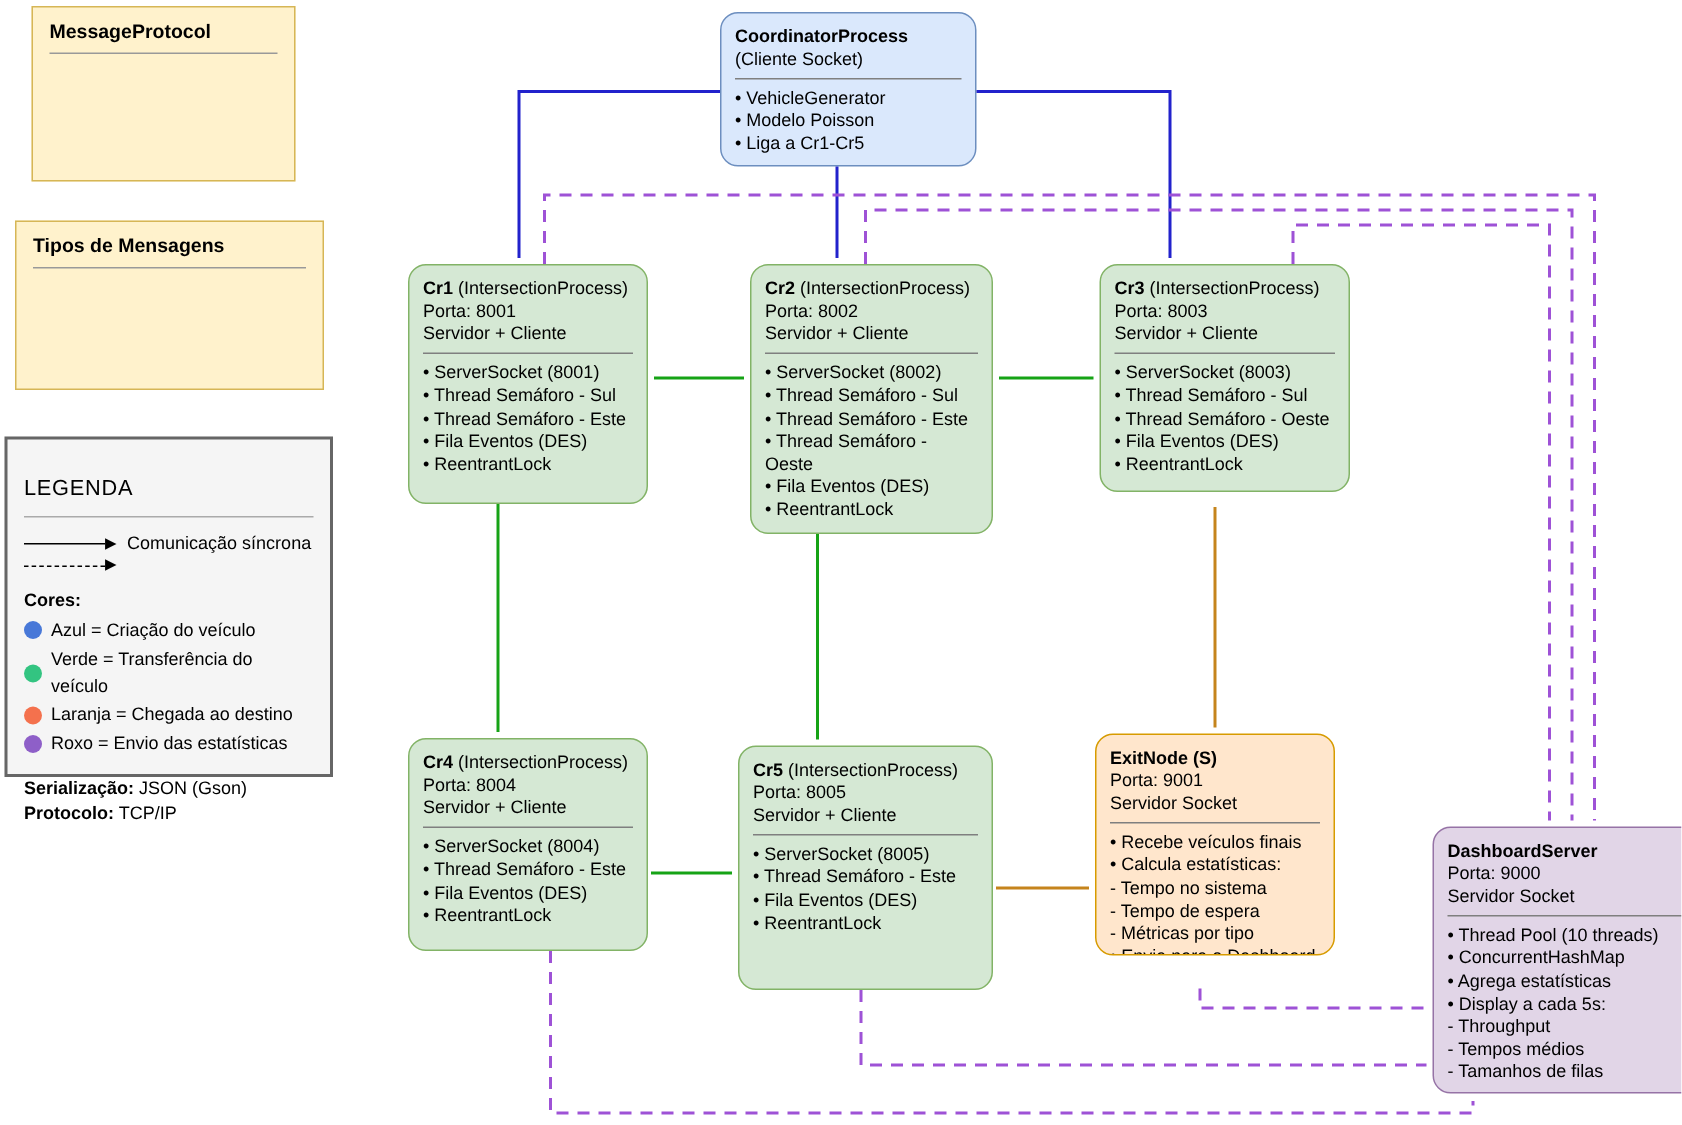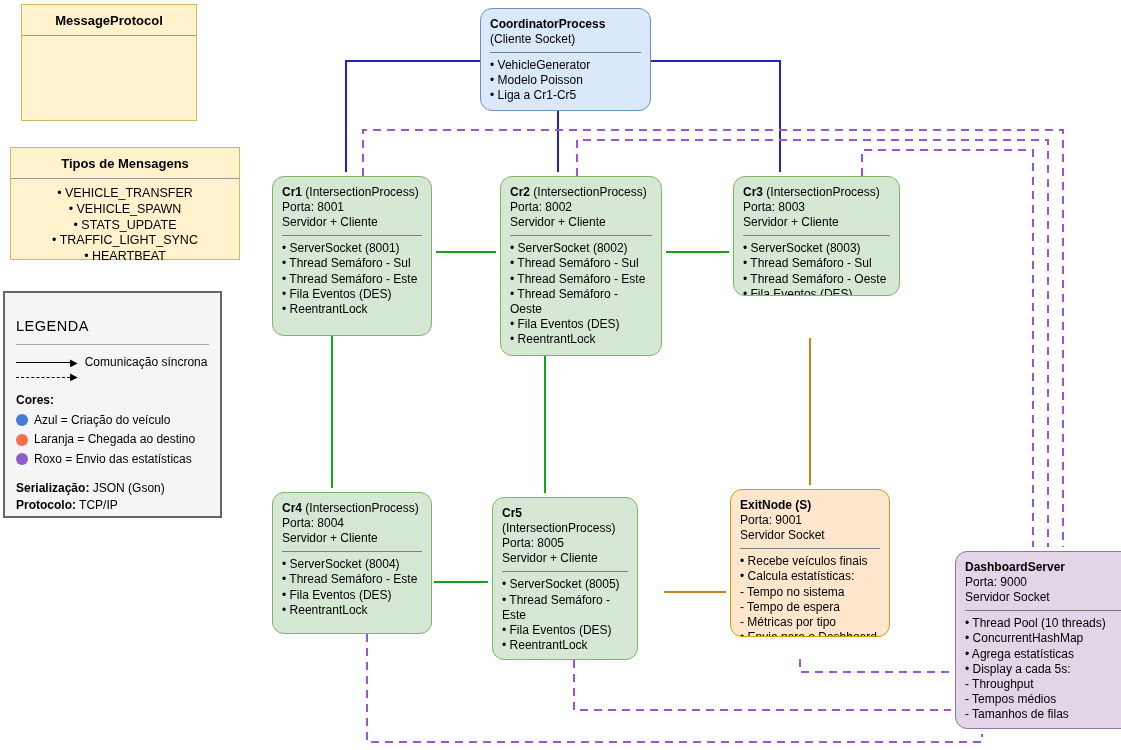--- a/index.html
+++ b/index.html
@@ -10,21 +10,21 @@
     --purple-fill:#E1D5E7; --purple-stroke:#9673A6;
     --gray-fill:#F5F5F5;   --gray-stroke:#666666;
     --wire-blue:#2222CC; --wire-green:#16A316; --wire-orange:#C5841C; --wire-purple:#9E52D6;
   }
   html,body{margin:0;padding:0;background:#fff;}
   body{font-family:"Liberation Sans","DejaVu Sans",sans-serif;color:#000;}
   .canvas{position:relative;width:1121px;height:750px;background:#fff;overflow:hidden;}
 
   
   .note{position:absolute;box-sizing:border-box;background:var(--yellow-fill);
-        border:1px solid var(--yellow-stroke);padding:8px 0;font-size:12.5px;line-height:1.25;text-align:center;}
+        border:1px solid var(--yellow-stroke);padding:8px 11px;font-size:12.5px;line-height:1.25;}
   .note .t{font-weight:bold;font-size:13px;}
   .note hr{border:none;border-top:1px solid #999;margin:6px 0 7px;}
 
   
   .legend{position:absolute;box-sizing:border-box;background:var(--gray-fill);
           border:2px solid var(--gray-stroke);padding:21px 11px;font-size:12px;line-height:1.45;}
   .legend .lt{font-size:14.5px;letter-spacing:.5px;margin-top:2px;}
   .legend hr{border:none;border-top:1px solid #aaa;margin:7px 0 9px;}
   .lrow{display:flex;align-items:center;margin:1px 0;}
   .lsample{display:inline-block;width:54px;height:0;border-top:1px solid #000;}
@@ -59,50 +59,47 @@
 </head>
 <body>
 
 <div class="canvas">
 
   <div class="note" style="left:21px;top:4px;width:176px;height:117px;">
     <div class="t">MessageProtocol</div>
     <hr>
   </div>
 
-  <div class="note" style="left:10px;top:147px;width:230px;height:113px;">
+  <div class="note" style="left:10px;top:147px;width:206px;height:113px;">
     <div class="t">Tipos de Mensagens</div>
     <hr>
-    <div>
-        <div class="line">• VEHICLE_TRANSFER</div>
-        <div class="line">• VEHICLE_SPAWN</div>
-        <div class="line">• STATS_UPDATE</div>
-        <div class="line">• TRAFFIC_LIGHT_SYNC</div>
-        <div class="line">• HEARTBEAT</div>
-      </div>
   </div>
 
   <div class="legend" style="left:3px;top:291px;width:219px;height:227px;">
     <div class="lt">LEGENDA</div>
     <hr>
     <div class="lrow">
       <span class="lsample"></span>
       <span class="larr">▶</span>
       <span>Comunicação síncrona</span>
     </div>
     <div class="lrow">
       <span class="lsample dash"></span>
       <span class="larr">▶</span>
     </div>
     <div class="cores">Cores:</div>
     <div class="drow">
       <span class="dot" style="background: rgb(72, 120, 216);"></span>
       <span>Azul = Criação do veículo</span>
     </div>
     <div class="drow">
+      <span class="dot" style="background: rgb(51, 196, 129);"></span>
+      <span>Verde = Transferência do veículo</span>
+    </div>
+    <div class="drow">
       <span class="dot" style="background: rgb(244, 113, 77);"></span>
       <span>Laranja = Chegada ao destino</span>
     </div>
     <div class="drow">
       <span class="dot" style="background: rgb(142, 95, 200);"></span>
       <span>Roxo = Envio das estatísticas</span>
     </div>
     <div class="ser">
       <b>Serialização:</b><span> JSON (Gson)</span>
     </div>
@@ -144,21 +141,21 @@
     <div>
         <div>• ServerSocket (8002)</div>
         <div>• Thread Semáforo - Sul</div>
         <div>• Thread Semáforo - Este</div>
         <div>• Thread Semáforo - Oeste</div>
         <div>• Fila Eventos (DES)</div>
         <div>• ReentrantLock</div>
       </div>
   </div>
 
-  <div class="node c-green" style="left:733px;top:176px;width:167px;height:120px;">
+  <div class="node c-green" style="left:733px;top:176px;width:167px;height:152px;">
     <div class="t"><span>Cr3</span><span class="rest"> (IntersectionProcess)</span></div>
     <div>Porta: 8003</div>
     <div>Servidor + Cliente</div>
     <hr>
     <div>
         <div>• ServerSocket (8003)</div>
         <div>• Thread Semáforo - Sul</div>
         <div>• Thread Semáforo - Oeste</div>
         <div>• Fila Eventos (DES)</div>
         <div>• ReentrantLock</div>
@@ -171,21 +168,21 @@
     <div>Servidor + Cliente</div>
     <hr>
     <div>
         <div>• ServerSocket (8004)</div>
         <div>• Thread Semáforo - Este</div>
         <div>• Fila Eventos (DES)</div>
         <div>• ReentrantLock</div>
       </div>
   </div>
 
-  <div class="node c-green" style="left:492px;top:497px;width:146px;height:163px;">
+  <div class="node c-green" style="left:492px;top:497px;width:170px;height:163px;">
     <div class="t"><span>Cr5</span><span class="rest"> (IntersectionProcess)</span></div>
     <div>Porta: 8005</div>
     <div>Servidor + Cliente</div>
     <hr>
     <div>
         <div>• ServerSocket (8005)</div>
         <div>• Thread Semáforo - Este</div>
         <div>• Fila Eventos (DES)</div>
         <div>• ReentrantLock</div>
       </div>

